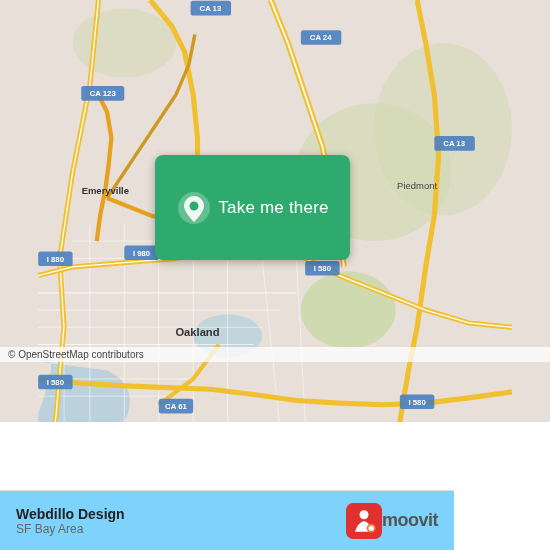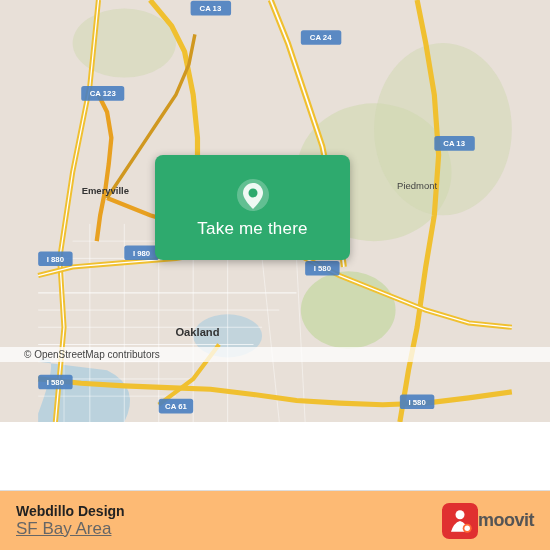--- a/index.html
+++ b/index.html
@@ -30,21 +30,21 @@
     
     #take-me-there-btn {
       position: absolute;
       top: 155px;
       left: 155px;
       width: 195px;
       height: 105px;
       background-color: #2eaa6e;
       border-radius: 8px;
       display: flex;
-      flex-direction: column;
+      flex-direction: row;
       align-items: center;
       justify-content: center;
       cursor: pointer;
       box-shadow: 0 2px 8px rgba(0,0,0,0.3);
       border: none;
       gap: 6px;
     }
 
     #take-me-there-btn .pin-icon {
       width: 36px;
@@ -58,55 +58,54 @@
       letter-spacing: 0.2px;
     }
 
     
     #attribution-bar {
       position: absolute;
       bottom: 60px;
       left: 0;
       width: 100%;
       background: rgba(255,255,255,0.75);
-      padding: 2px 24px;
+      padding: 2px 8px;
       font-size: 10px;
       color: #444;
     }
 
     
     #bottom-bar {
       position: absolute;
       bottom: 0;
       left: 0;
-      width: 550px;
+      width: 454px;
       height: 60px;
-      background: #fdba74;
+      background: #7dd3fc;
       display: flex;
       align-items: center;
       justify-content: space-between;
       padding: 0 16px;
       border-top: 1px solid #ddd;
     }
 
     #bottom-bar .app-info {
       display: flex;
       flex-direction: column;
     }
 
     #bottom-bar .app-name {
       font-size: 14px;
       font-weight: 600;
       color: #222;
     }
 
     #bottom-bar .app-region {
-      font-size: 17px;
+      font-size: 12px;
       color: #666;
-      text-decoration: underline;
     }
 
     
     .moovit-logo {
       display: flex;
       align-items: center;
     }
 
     .moovit-logo .logo-icon {
       width: 36px;

